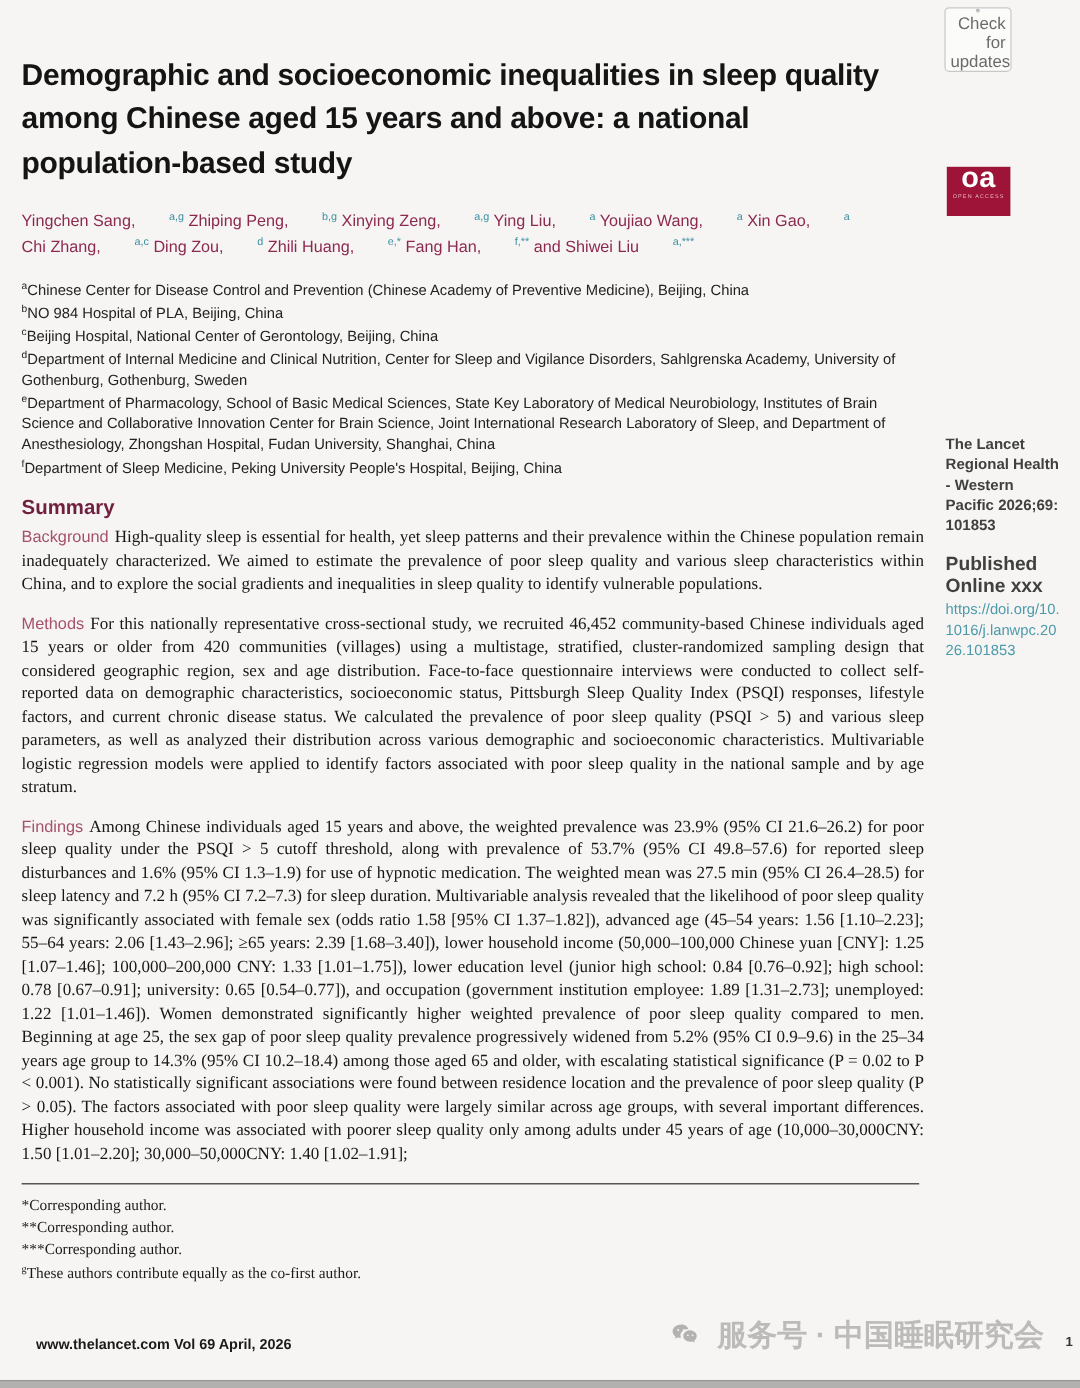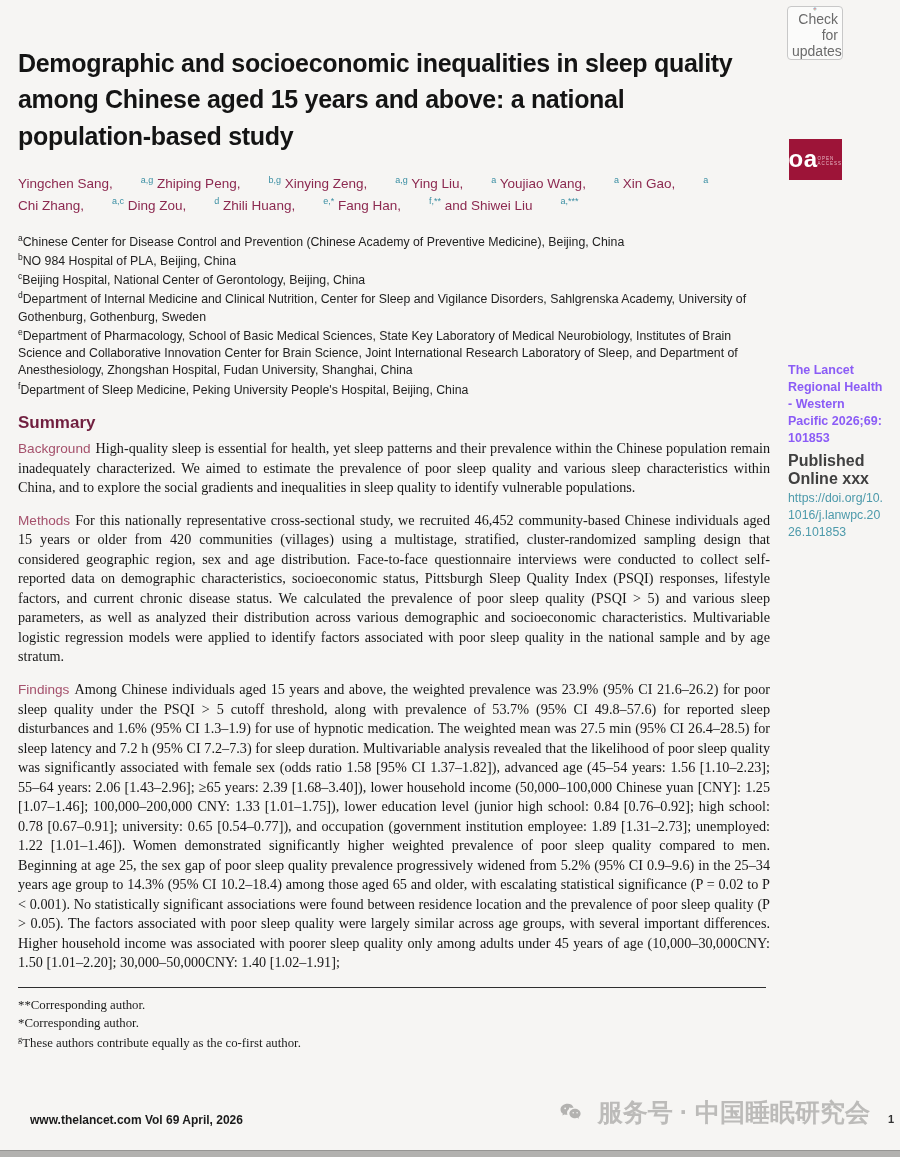--- a/index.html
+++ b/index.html
@@ -61,29 +61,29 @@
     position:absolute; left:787px; top:6px; width:56px; height:54px;
     background:#fbfbfa; border:1px solid #c8c8c8; border-radius:4px;
     display:flex; flex-direction:column; align-items:center; justify-content:center;
     cursor:pointer;
   }
   .check-badge .cb-label {
     font-size:14px; color:#6b6b6b; text-align:right; line-height:1.15; width:46px;
   }
   .oa-badge {
     position:absolute; left:789px; top:139px; width:53px; height:41px;
-    background:#9d1438; display:flex; 
-    align-items:center; justify-content:flex-end; cursor:pointer;
+    background:#9d1438; display:flex; flex-direction:column;
+    align-items:center; justify-content:flex-start; cursor:pointer;
   }
   .oa-main { color:#ffffff; font-size:24px; font-weight:700; line-height:0.85; letter-spacing:0.5px; }
   .oa-sub  { color:#e9bac7; font-size:4.5px; letter-spacing:1px; margin-top:2px; }
 
   .sidebar { position:absolute; left:788px; top:362px; width:98px; }
   .sb-journal {
-    color:#8b5cf6; font-weight:700; font-size:12.5px; line-height:1.35; margin-bottom:6px;
+    color:#404040; font-weight:700; font-size:12.5px; line-height:1.35; margin-bottom:16px;
   }
   .sb-published { color:#404040; font-weight:700; font-size:16px; margin-bottom:2px; }
   .sb-doi { color:#4d9aab; font-size:12.3px; line-height:1.35; word-break:break-all; text-decoration:none; display:block; }
 
   
   .footer-left {
     position:absolute; left:30px; top:1113px;
     font-size:12px; font-weight:700; color:#1a1a1a;
   }
   .watermark {
@@ -136,22 +136,23 @@
     <div class="summary">
       <h2>Summary</h2>
       <p><span class="plabel">Background</span><span>High-quality sleep is essential for health, yet sleep patterns and their prevalence within the Chinese population remain inadequately characterized. We aimed to estimate the prevalence of poor sleep quality and various sleep characteristics within China, and to explore the social gradients and inequalities in sleep quality to identify vulnerable populations.</span></p>
       <p><span class="plabel">Methods</span><span>For this nationally representative cross-sectional study, we recruited 46,452 community-based Chinese individuals aged 15 years or older from 420 communities (villages) using a multistage, stratified, cluster-randomized sampling design that considered geographic region, sex and age distribution. Face-to-face questionnaire interviews were conducted to collect self-reported data on demographic characteristics, socioeconomic status, Pittsburgh Sleep Quality Index (PSQI) responses, lifestyle factors, and current chronic disease status. We calculated the prevalence of poor sleep quality (PSQI &gt; 5) and various sleep parameters, as well as analyzed their distribution across various demographic and socioeconomic characteristics. Multivariable logistic regression models were applied to identify factors associated with poor sleep quality in the national sample and by age stratum.</span></p>
       <p><span class="plabel">Findings</span><span>Among Chinese individuals aged 15 years and above, the weighted prevalence was 23.9% (95% CI 21.6–26.2) for poor sleep quality under the PSQI &gt; 5 cutoff threshold, along with prevalence of 53.7% (95% CI 49.8–57.6) for reported sleep disturbances and 1.6% (95% CI 1.3–1.9) for use of hypnotic medication. The weighted mean was 27.5 min (95% CI 26.4–28.5) for sleep latency and 7.2 h (95% CI 7.2–7.3) for sleep duration. Multivariable analysis revealed that the likelihood of poor sleep quality was significantly associated with female sex (odds ratio 1.58 [95% CI 1.37–1.82]), advanced age (45–54 years: 1.56 [1.10–2.23]; 55–64 years: 2.06 [1.43–2.96]; ≥65 years: 2.39 [1.68–3.40]), lower household income (50,000–100,000 Chinese yuan [CNY]: 1.25 [1.07–1.46]; 100,000–200,000 CNY: 1.33 [1.01–1.75]), lower education level (junior high school: 0.84 [0.76–0.92]; high school: 0.78 [0.67–0.91]; university: 0.65 [0.54–0.77]), and occupation (government institution employee: 1.89 [1.31–2.73]; unemployed: 1.22 [1.01–1.46]). Women demonstrated significantly higher weighted prevalence of poor sleep quality compared to men. Beginning at age 25, the sex gap of poor sleep quality prevalence progressively widened from 5.2% (95% CI 0.9–9.6) in the 25–34 years age group to 14.3% (95% CI 10.2–18.4) among those aged 65 and older, with escalating statistical significance (P = 0.02 to P &lt; 0.001). No statistically significant associations were found between residence location and the prevalence of poor sleep quality (P &gt; 0.05). The factors associated with poor sleep quality were largely similar across age groups, with several important differences. Higher household income was associated with poorer sleep quality only among adults under 45 years of age (10,000–30,000CNY: 1.50 [1.01–2.20]; 30,000–50,000CNY: 1.40 [1.02–1.91];</span></p>
     </div>
 
     <hr class="fnrule">
 
     <div class="footnotes">
+      <div>*Corresponding author.</div>
       <div>**Corresponding author.</div>
-      <div>*Corresponding author.</div>
+      <div>***Corresponding author.</div>
       <div><sup>g</sup><span>These authors contribute equally as the co-first author.</span></div>
     </div>
   </div>
 
   <div class="sidebar">
     <div class="sb-journal">The Lancet Regional Health - Western Pacific 2026;69: 101853</div>
     <div class="sb-published">Published Online xxx</div>
     <a class="sb-doi">https://doi.org/10.1016/j.lanwpc.2026.101853</a>
   </div>
 

